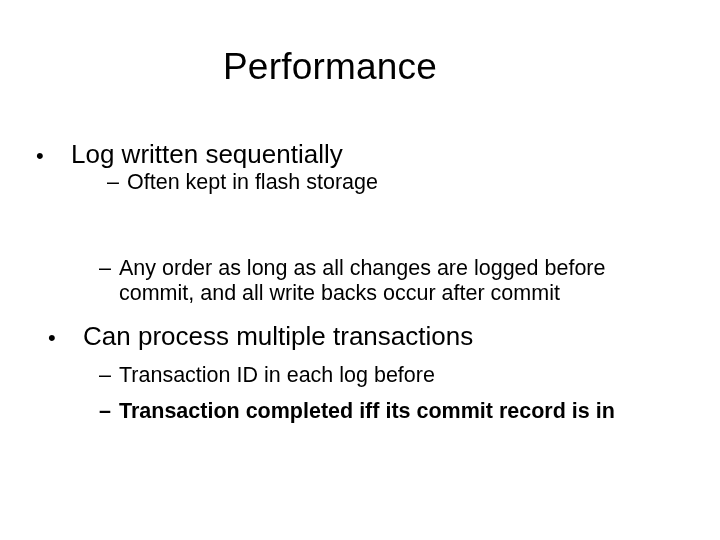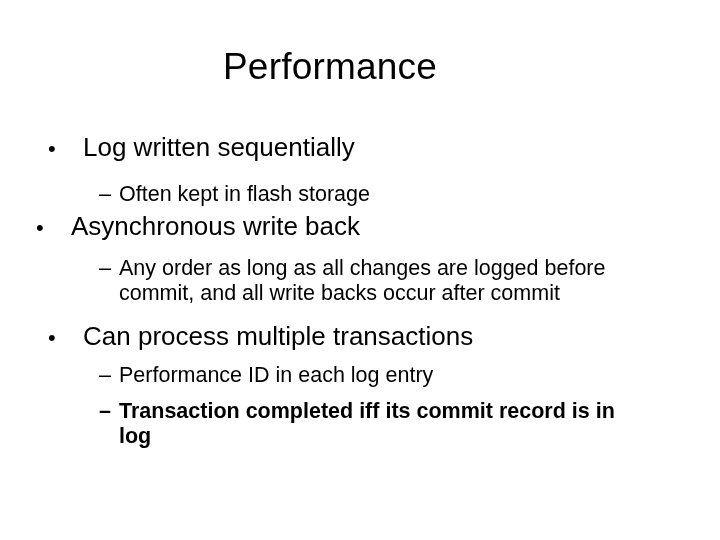--- a/index.html
+++ b/index.html
@@ -58,38 +58,34 @@
       display: block;
       padding-left: 20px;
     }
   </style>
 </head>
 <body>
 
 <div class="slide">
   <div class="title">Performance</div>
 
-  <div class="l1" style="top:131px;margin-left:12px;">
+  <div class="l1" style="top:138px;">
     <span class="bullet">•</span><span>Log written sequentially</span>
   </div>
-  <div class="l2" style="top:182px;">
+  <div class="l2" style="top:170px;margin-left:8px;">
     <span class="dash">–</span><span>Often kept in flash storage</span>
   </div>
 
-  <div class="l1" style="top:210px;">
-    <span class="bullet">•</span><span>Asynchronous write back</span>
-  </div>
   <div class="l2" style="top:256px;">
     <span class="dash">–</span><span>Any order as long as all changes are logged before</span>
     <span class="cont">commit, and all write backs occur after commit</span>
   </div>
 
   <div class="l1" style="top:320px;margin-left:12px;">
     <span class="bullet">•</span><span>Can process multiple transactions</span>
   </div>
   <div class="l2" style="top:363px;">
-    <span class="dash">–</span><span>Performance ID in each log entry</span>
+    <span class="dash">–</span><span>Transaction ID in each log before</span>
   </div>
   <div class="l2" style="top:399px;font-weight:bold;">
     <span class="dash">–</span><span>Transaction completed iff its commit record is in</span>
-    <span class="cont">log</span>
   </div>
 </div>
 
 </body></html>

